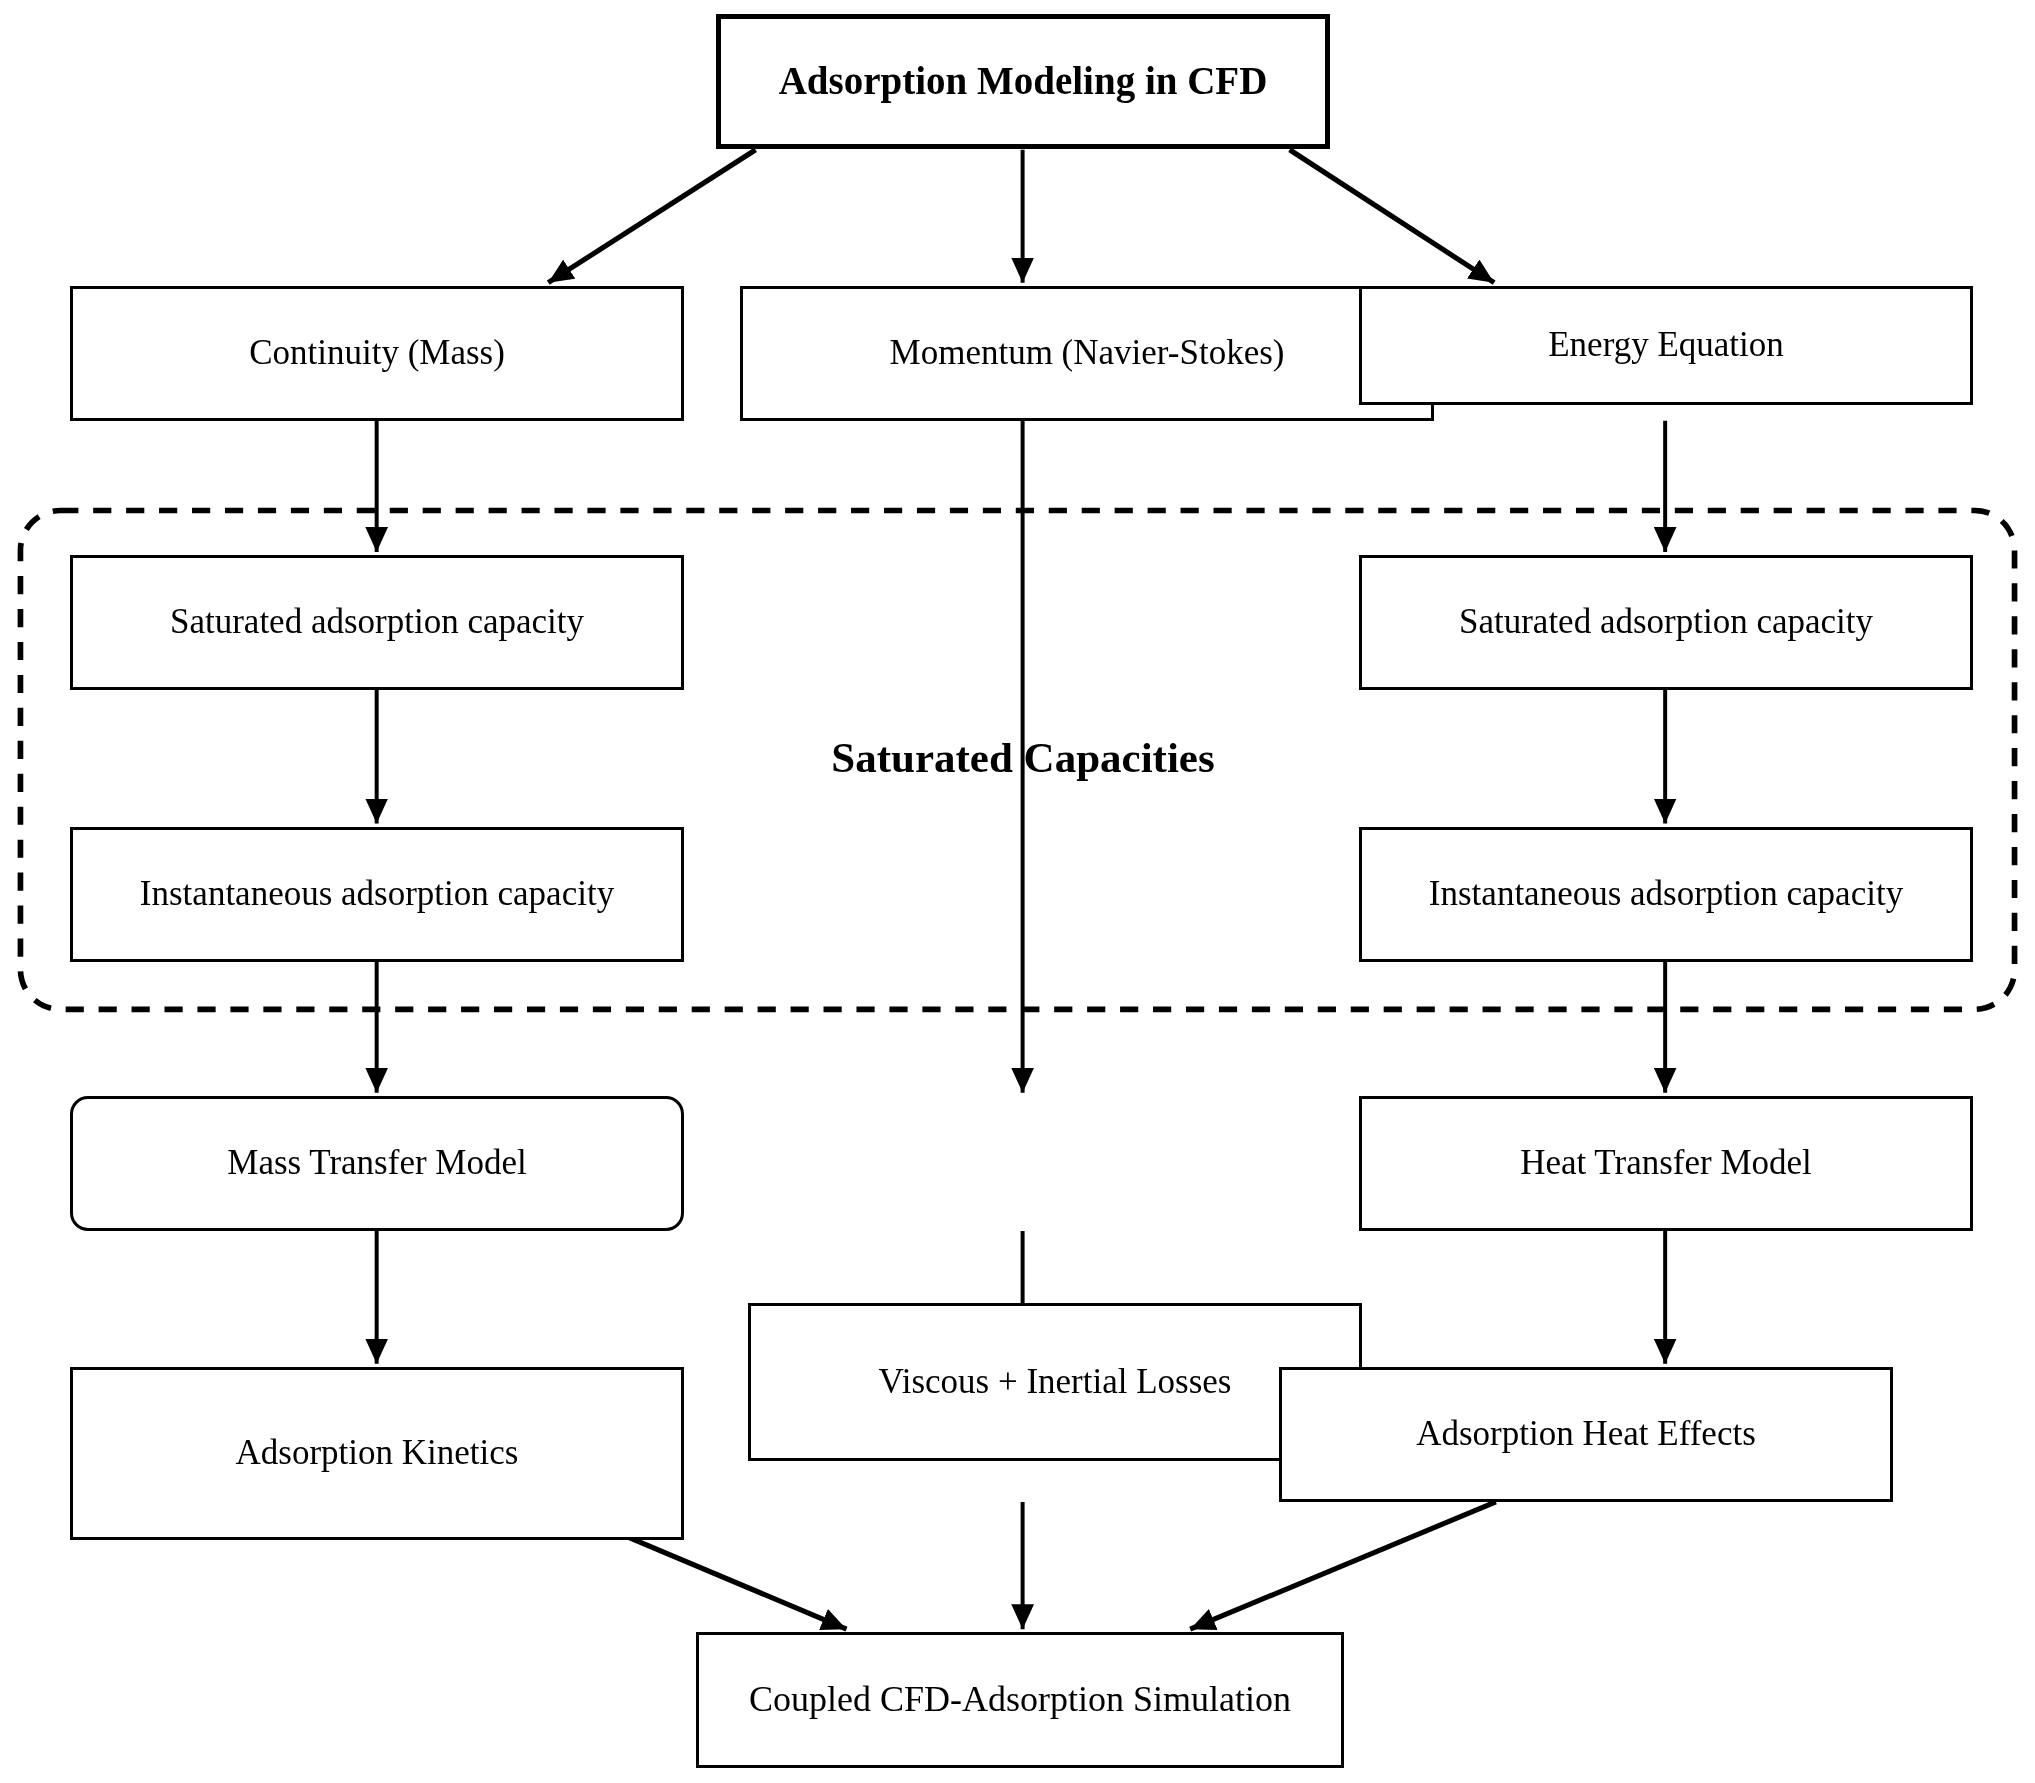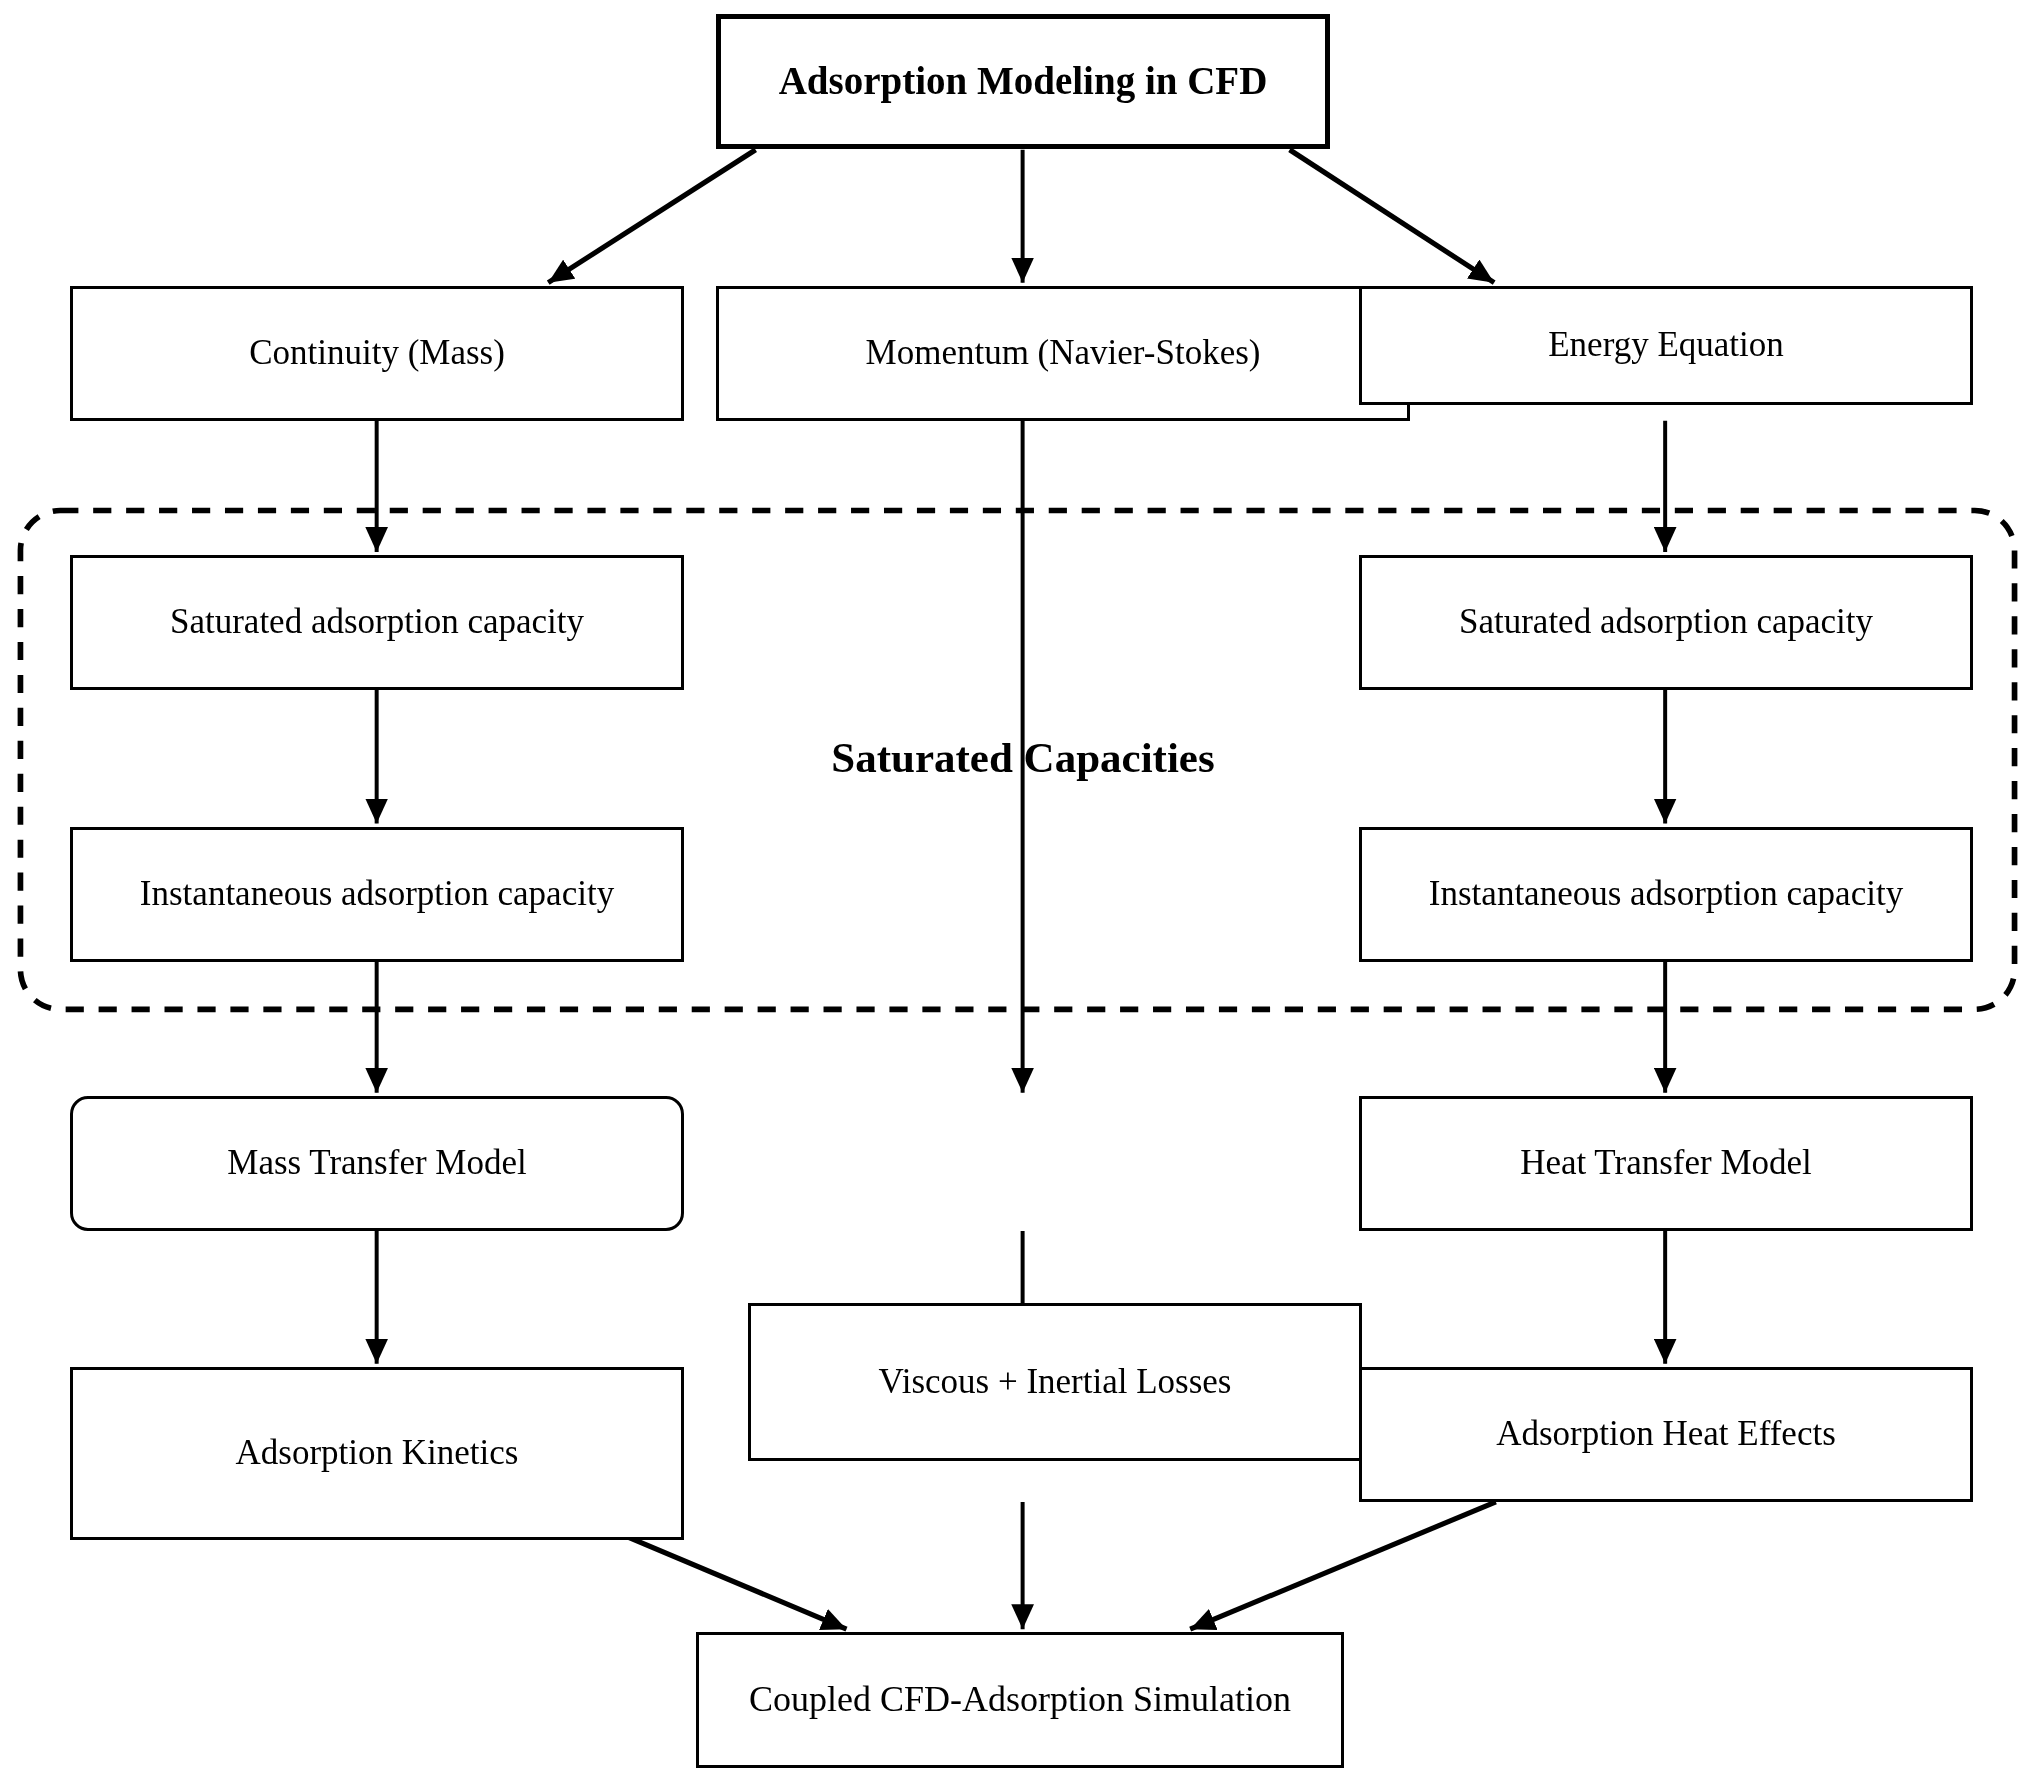--- a/index.html
+++ b/index.html
@@ -60,34 +60,34 @@
     <line x1="2931" y1="2166" x2="2931" y2="2400" marker-end="url(#ah)"></line>
 
     <line class="diag" x1="958" y1="2643" x2="1490" y2="2867" marker-end="url(#ah)"></line>
     <line x1="1800" y1="2643" x2="1800" y2="2867" marker-end="url(#ah)"></line>
     <line class="diag" x1="2633" y1="2643" x2="2095" y2="2867" marker-end="url(#ah)"></line>
   </svg>
 
   <div class="node title-node" style="left:716px; top:14px; width:614px; height:135px;">Adsorption Modeling in CFD</div>
 
   <div class="node" style="left:70px; top:286px; width:614px; height:135px;">Continuity (Mass)</div>
-  <div class="node" style="left:716px; top:286px; width:694px; height:135px;">Momentum (Navier-Stokes)</div>
+  <div class="node" style="left:740px; top:286px; width:694px; height:135px;">Momentum (Navier-Stokes)</div>
   <div class="node" style="left:1359px; top:286px; width:614px; height:119px;">Energy Equation</div>
 
   <div class="node" style="left:70px; top:555px; width:614px; height:135px;">Saturated adsorption capacity</div>
   <div class="node" style="left:1359px; top:555px; width:614px; height:135px;">Saturated adsorption capacity</div>
 
   <div class="node" style="left:70px; top:827px; width:614px; height:135px;">Instantaneous adsorption capacity</div>
   <div class="node" style="left:1359px; top:827px; width:614px; height:135px;">Instantaneous adsorption capacity</div>
 
   <div class="group-label">Saturated Capacities</div>
 
   <div class="node" style="left:70px; top:1096px; width:614px; height:135px;border-radius:18px;">Mass Transfer Model</div>
   <div class="node" style="left:1359px; top:1096px; width:614px; height:135px;">Heat Transfer Model</div>
 
   <div class="node" style="left:70px; top:1367px; width:614px; height:173px;">Adsorption Kinetics</div>
   <div class="node" style="left:716px; top:1303px; width:614px; height:158px;margin-left:32px;">Viscous + Inertial Losses</div>
-  <div class="node" style="left:1359px; top:1367px; width:614px; height:135px;">Adsorption Heat Effects</div>
+  <div class="node" style="left:1279px; top:1367px; width:614px; height:135px;">Adsorption Heat Effects</div>
 
   <div class="node bottom-node" style="left:696px; top:1632px; width:648px; height:136px;">Coupled CFD-Adsorption Simulation</div>
 
 </div>
 
 
 </body></html>

